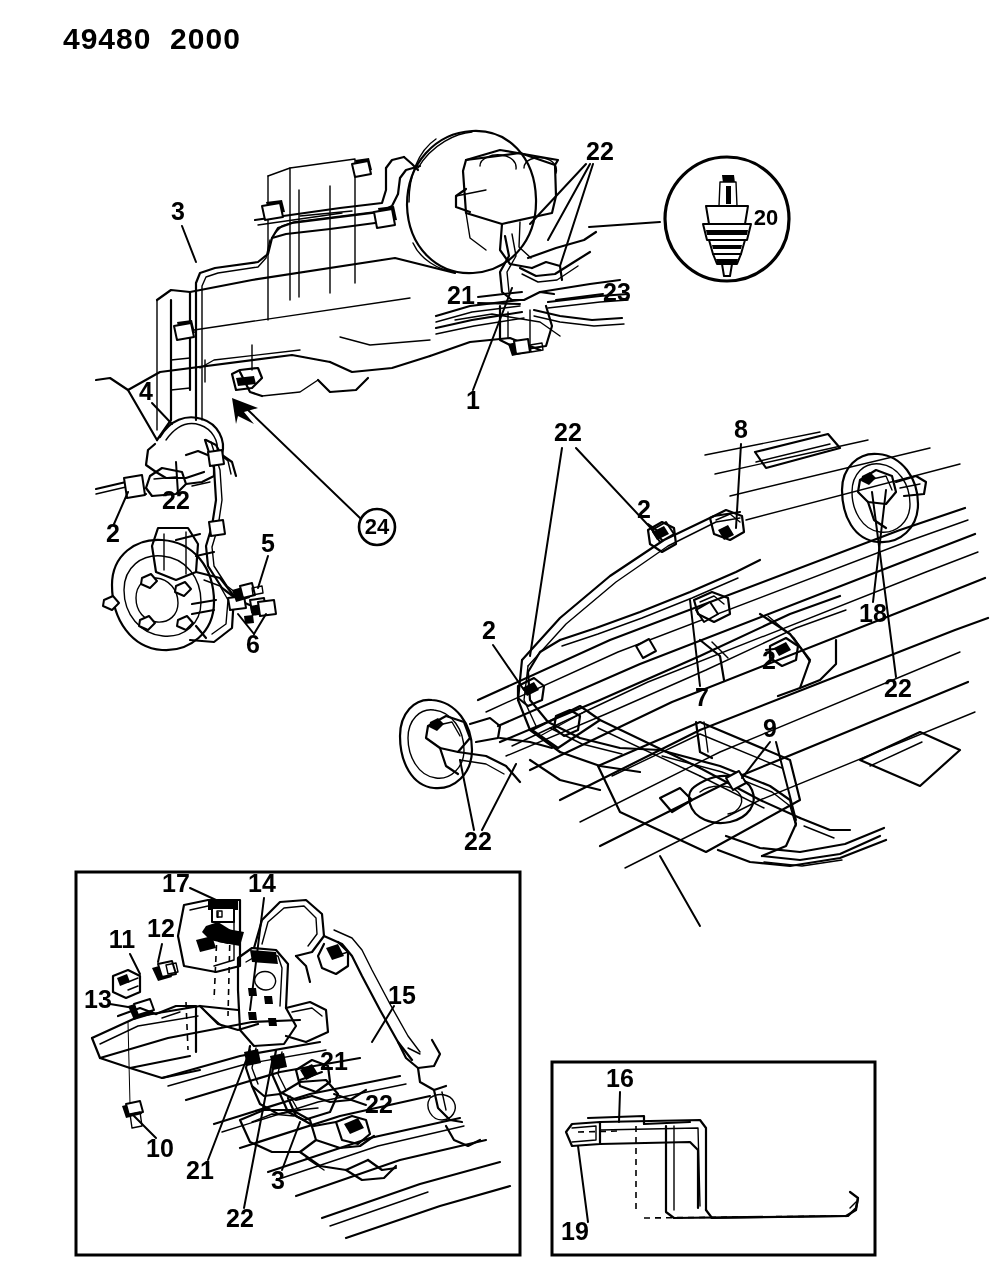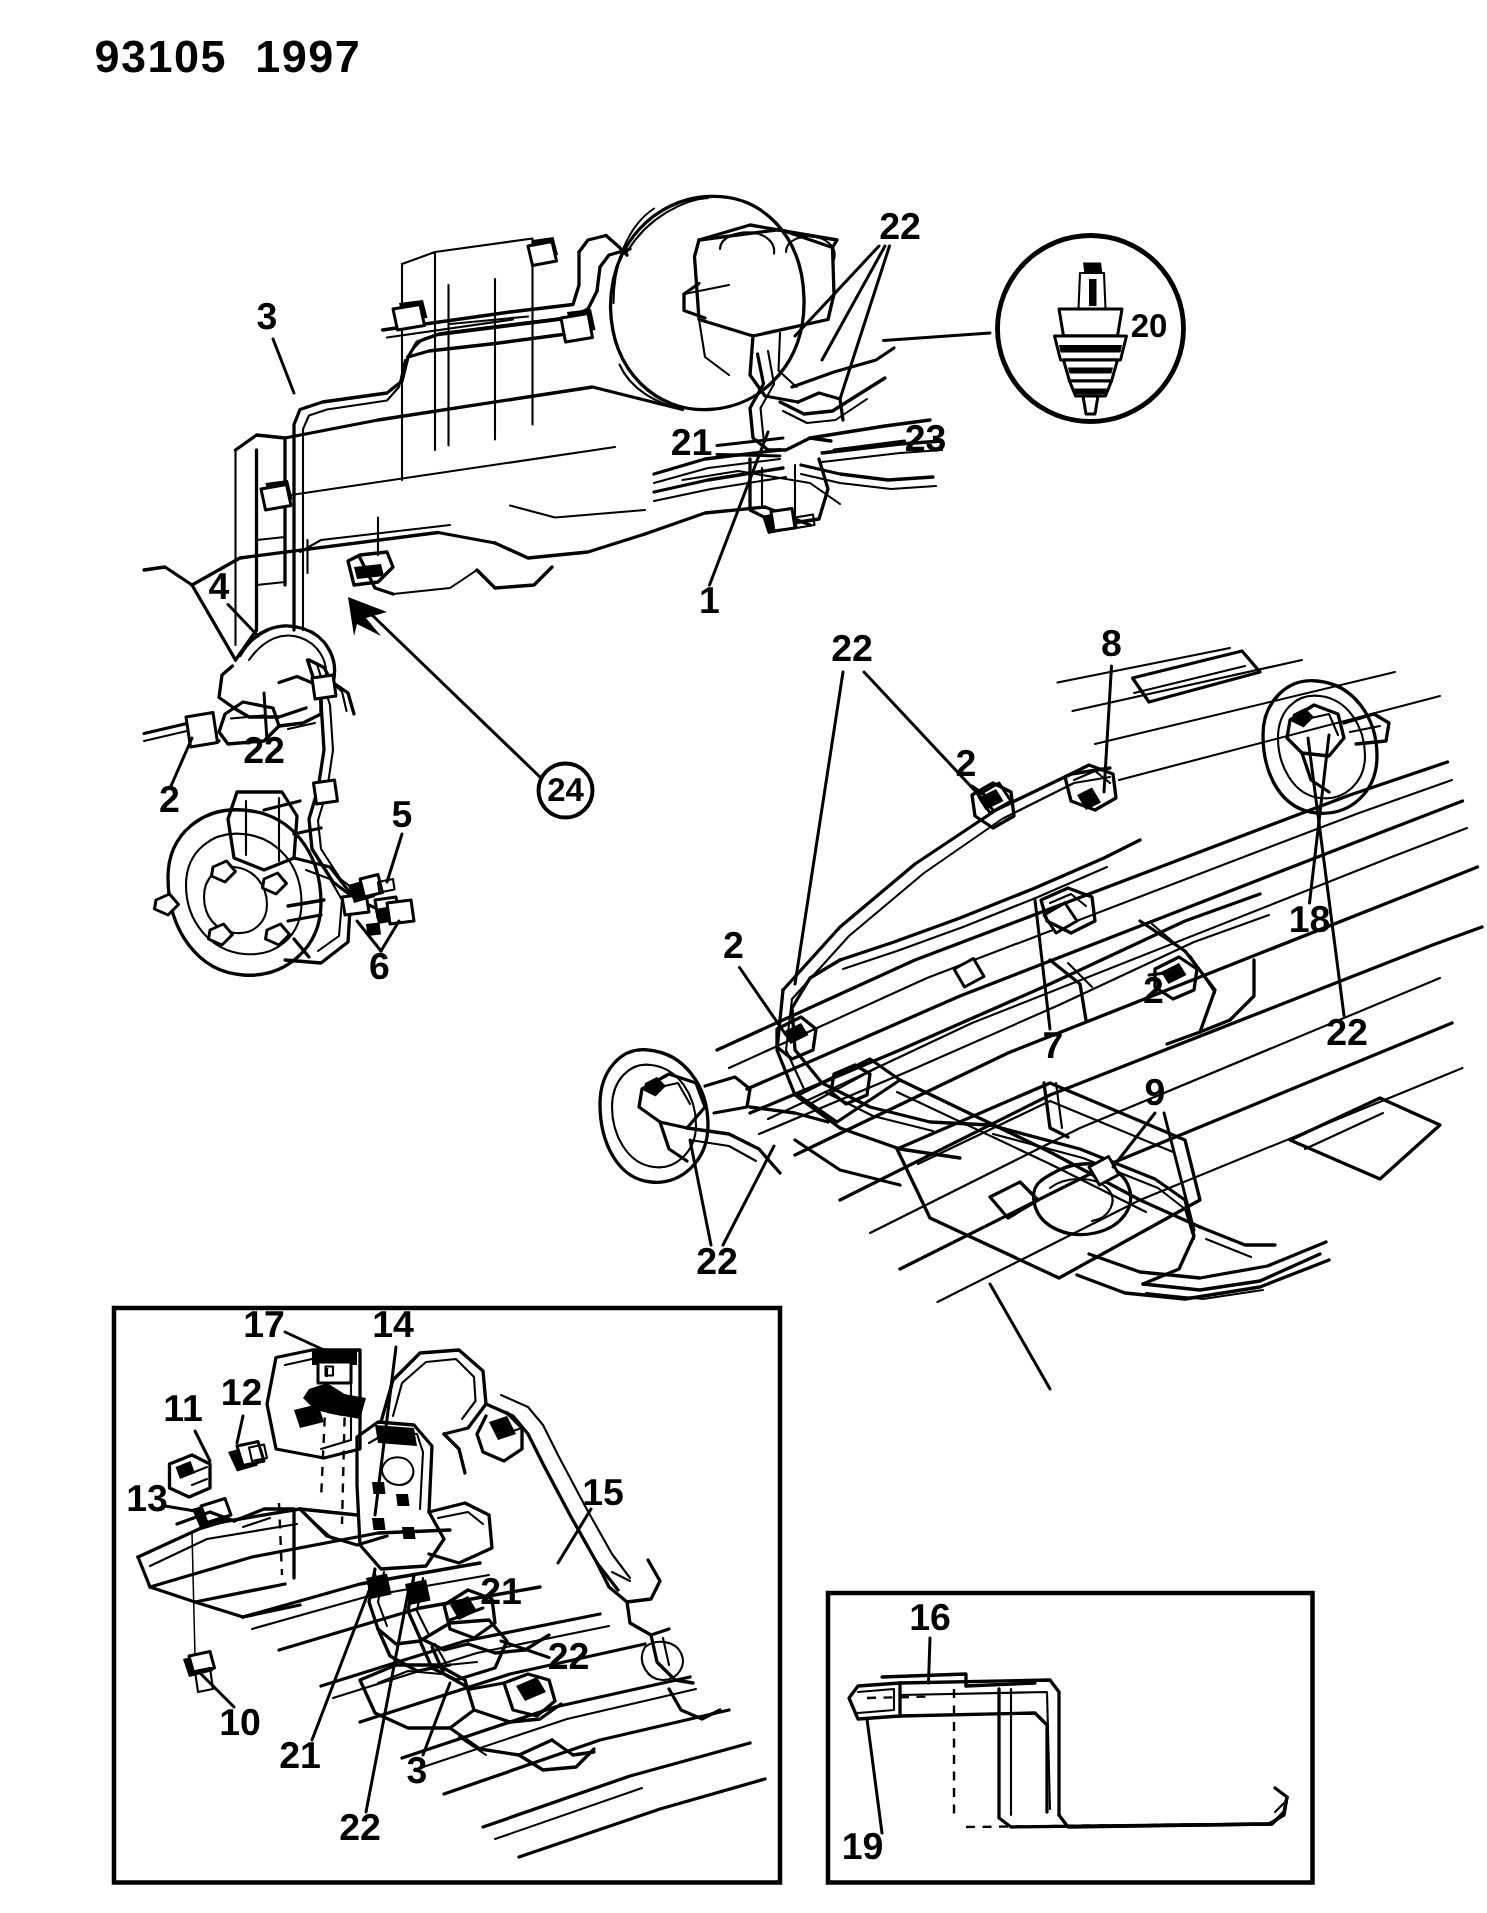--- a/index.html
+++ b/index.html
@@ -34,21 +34,21 @@
   }
   .numc{
     font-family:"Liberation Sans","DejaVu Sans",sans-serif;
     font-size:22px;font-weight:700;fill:#000;
     text-anchor:middle;dominant-baseline:middle;
   }
 </style>
 </head>
 <body>
 
-<div class="hdr">93105  1997</div>
+<div class="hdr">49480  2000</div>
 
 <svg id="sheet" viewBox="0 0 991 1275" xmlns="http://www.w3.org/2000/svg">
 
   <g>
 
     <g>
       <path class="ln" d="M407 205 C407 163 436 133 472 131 C508 129 535 157 536 199 C537 240 510 271 473 273 C437 275 408 247 407 205 Z"></path>
       <path class="lnT" d="M418 168 C432 144 457 133 472 132"></path>
       <path class="lnT" d="M413 243 C420 259 438 270 455 272"></path>
       <path class="lnT" d="M436 139 C418 151 409 176 409 202"></path>

